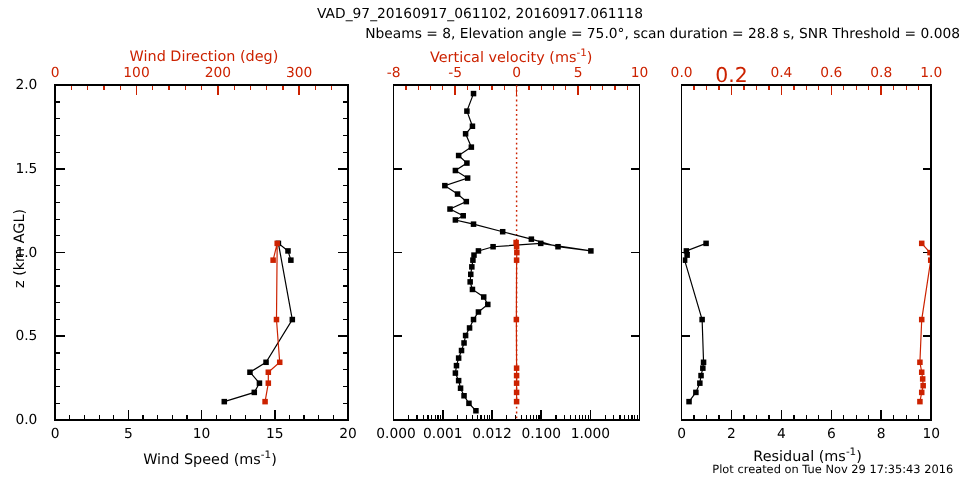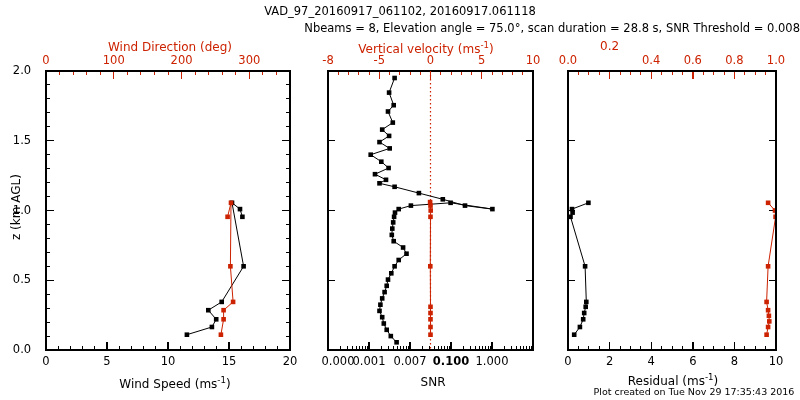--- a/index.html
+++ b/index.html
@@ -76,21 +76,20 @@
 
   <div class="txt toplbl" style="left:55px; top:41px; width:230px;">Wind Direction (deg)</div>
 
   <div class="txt toplbl" style="left:326px; top:41px; width:200px;"><span>Vertical velocity (ms</span><span class="sup">-1</span><span>)</span></div>
 
 
   <div class="txt ylabel" style="left:10px; top:240px;">z (km AGL)</div>
 
   <div class="txt axlbl" style="left:58px; top:376px; width:234px;"><span>Wind Speed (ms</span><span class="sup">-1</span><span>)</span></div>
 
-  <div class="txt axlbl" style="left:330px; top:376px; width:206px;">SNR</div>
 
   <div class="txt axlbl" style="left:568px; top:373px; width:210px;"><span>Residual (ms</span><span class="sup">-1</span><span>)</span></div>
 
   <div class="txt footnote" style="left:588px; top:387px; width:212px;">Plot created on Tue Nov 29 17:35:43 2016</div>
 
   <svg width="800" height="400">
     <g id="gen-ticks">
         <line x1="46" y1="350" x2="54" y2="350" stroke="#000000" stroke-width="1.4" shape-rendering="crispEdges"></line>
         <line x1="290" y1="350" x2="282" y2="350" stroke="#000000" stroke-width="1.4" shape-rendering="crispEdges"></line>
         <line x1="46" y1="280.25" x2="54" y2="280.25" stroke="#000000" stroke-width="1.4" shape-rendering="crispEdges"></line>
@@ -453,37 +452,37 @@
       <div class="txt ticklbl" style="left: -18px; top: 65px; width: 80px; color: rgb(0, 0, 0); font-size: 11.5px;">2.0</div>
       <div class="txt ticklbl" style="left: 6px; top: 356px; width: 80px; color: rgb(0, 0, 0); font-size: 11.5px;">0</div>
       <div class="txt ticklbl" style="left: 67px; top: 356px; width: 80px; color: rgb(0, 0, 0); font-size: 11.5px;">5</div>
       <div class="txt ticklbl" style="left: 128px; top: 356px; width: 80px; color: rgb(0, 0, 0); font-size: 11.5px;">10</div>
       <div class="txt ticklbl" style="left: 189px; top: 356px; width: 80px; color: rgb(0, 0, 0); font-size: 11.5px;">15</div>
       <div class="txt ticklbl" style="left: 250px; top: 356px; width: 80px; color: rgb(0, 0, 0); font-size: 11.5px;">20</div>
       <div class="txt ticklbl" style="left: 6px; top: 55px; width: 80px; color: rgb(204, 34, 0); font-size: 11.5px;">0</div>
       <div class="txt ticklbl" style="left: 73.7778px; top: 55px; width: 80px; color: rgb(204, 34, 0); font-size: 11.5px;">100</div>
       <div class="txt ticklbl" style="left: 141.556px; top: 55px; width: 80px; color: rgb(204, 34, 0); font-size: 11.5px;">200</div>
       <div class="txt ticklbl" style="left: 209.333px; top: 55px; width: 80px; color: rgb(204, 34, 0); font-size: 11.5px;">300</div>
-      <div class="txt ticklbl" style="left: 292px; top: 356px; width: 92px; color: rgb(0, 0, 0); font-size: 11.5px;">0.000</div>
+      <div class="txt ticklbl" style="left: 284px; top: 356px; width: 92px; color: rgb(0, 0, 0); font-size: 11.5px;">0.000</div>
       <div class="txt ticklbl" style="left: 329px; top: 356px; width: 80px; color: rgb(0, 0, 0); font-size: 11.5px;">0.001</div>
-      <div class="txt ticklbl" style="left: 370px; top: 356px; width: 80px; color: rgb(0, 0, 0); font-size: 11.5px;">0.007</div>
-      <div class="txt ticklbl" style="left: 411px; top: 356px; width: 80px; color: rgb(0, 0, 0); font-size: 11.5px; font-weight: bold;">0.100</div>
+      <div class="txt ticklbl" style="left: 370px; top: 356px; width: 80px; color: rgb(0, 0, 0); font-size: 11.5px;">0.012</div>
+      <div class="txt ticklbl" style="left: 411px; top: 356px; width: 80px; color: rgb(0, 0, 0); font-size: 11.5px;">0.100</div>
       <div class="txt ticklbl" style="left: 452px; top: 356px; width: 80px; color: rgb(0, 0, 0); font-size: 11.5px;">1.000</div>
       <div class="txt ticklbl" style="left: 493px; top: 356px; width: 80px; color: rgb(0, 0, 0); font-size: 11.5px; margin-top: 44px;">10.000</div>
       <div class="txt ticklbl" style="left: 288px; top: 55px; width: 80px; color: rgb(204, 34, 0); font-size: 11.5px;">-8</div>
       <div class="txt ticklbl" style="left: 339.25px; top: 55px; width: 80px; color: rgb(204, 34, 0); font-size: 11.5px;">-5</div>
       <div class="txt ticklbl" style="left: 390.5px; top: 55px; width: 80px; color: rgb(204, 34, 0); font-size: 11.5px;">0</div>
       <div class="txt ticklbl" style="left: 441.75px; top: 55px; width: 80px; color: rgb(204, 34, 0); font-size: 11.5px;">5</div>
       <div class="txt ticklbl" style="left: 493px; top: 55px; width: 80px; color: rgb(204, 34, 0); font-size: 11.5px;">10</div>
       <div class="txt ticklbl" style="left: 528px; top: 356px; width: 80px; color: rgb(0, 0, 0); font-size: 11.5px;">0</div>
       <div class="txt ticklbl" style="left: 569.6px; top: 356px; width: 80px; color: rgb(0, 0, 0); font-size: 11.5px;">2</div>
       <div class="txt ticklbl" style="left: 611.2px; top: 356px; width: 80px; color: rgb(0, 0, 0); font-size: 11.5px;">4</div>
       <div class="txt ticklbl" style="left: 652.8px; top: 356px; width: 80px; color: rgb(0, 0, 0); font-size: 11.5px;">6</div>
       <div class="txt ticklbl" style="left: 694.4px; top: 356px; width: 80px; color: rgb(0, 0, 0); font-size: 11.5px;">8</div>
       <div class="txt ticklbl" style="left: 736px; top: 356px; width: 80px; color: rgb(0, 0, 0); font-size: 11.5px;">10</div>
       <div class="txt ticklbl" style="left: 528px; top: 55px; width: 80px; color: rgb(204, 34, 0); font-size: 11.5px;">0.0</div>
-      <div class="txt ticklbl" style="left: 569.6px; top: 40px; width: 80px; color: rgb(204, 34, 0); font-size: 12px; text-align: center;">0.2</div>
+      <div class="txt ticklbl" style="left: 569.6px; top: 55px; width: 80px; color: rgb(204, 34, 0); font-size: 17px; text-align: center;">0.2</div>
       <div class="txt ticklbl" style="left: 611.2px; top: 55px; width: 80px; color: rgb(204, 34, 0); font-size: 11.5px;">0.4</div>
       <div class="txt ticklbl" style="left: 652.8px; top: 55px; width: 80px; color: rgb(204, 34, 0); font-size: 11.5px;">0.6</div>
       <div class="txt ticklbl" style="left: 694.4px; top: 55px; width: 80px; color: rgb(204, 34, 0); font-size: 11.5px;">0.8</div>
       <div class="txt ticklbl" style="left: 736px; top: 55px; width: 80px; color: rgb(204, 34, 0); font-size: 11.5px;">1.0</div>
     </div>
 </div>
 
 </body></html>

